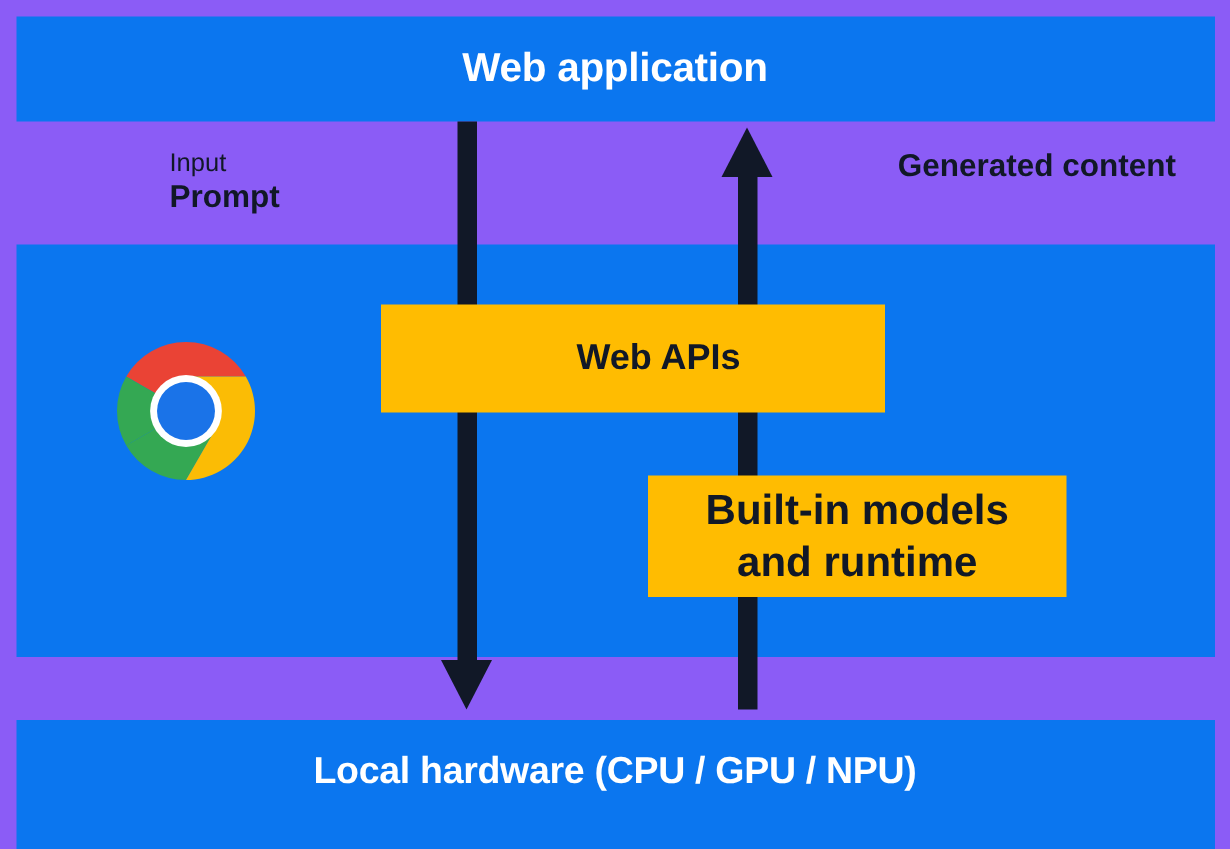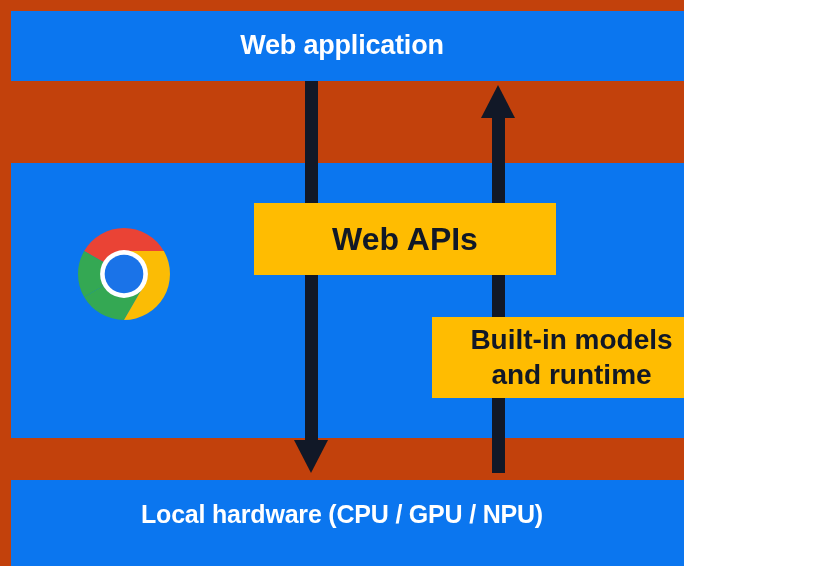--- a/index.html
+++ b/index.html
@@ -5,23 +5,23 @@
   html, body {
     margin: 0;
     padding: 0;
     background: #ffffff;
   }
   body {
     font-family: "Liberation Sans", sans-serif;
   }
   #diagram {
     position: relative;
-    width: 684px;
+    width: 820px;
     height: 566px;
-    background: #c2410c;
+    background: #8b5cf6;
     overflow: hidden;
   }
 
   
   .band {
     position: absolute;
     background: #0b76ef;
     z-index: 1;
   }
   #band-top    { left: 11px; top: 11px;  width: 799px; height: 70px; }
@@ -125,21 +125,22 @@
     justify-content: center;
     text-align: center;
     color: #111827;
     font-weight: bold;
   }
   #web-apis-box {
     left: 254px;
     top: 203px;
     width: 302px;
     height: 72px;
-    font-size: 32px;
+    font-size: 24px;
+    padding-left: 34px;
   }
   #built-in-models-box {
     left: 432px;
     top: 317px;
     width: 279px;
     height: 81px;
     font-size: 28px;
     line-height: 1.22;
   }
 
@@ -176,22 +177,27 @@
 
   <div class="band" id="band-bottom"></div>
   <div class="band-label" id="local-hardware-label">Local hardware (CPU / GPU / NPU)</div>
 
   <div class="arrow-line" id="arrow-down-line"></div>
   <div class="arrow-head" id="arrow-down-head"></div>
 
   <div class="arrow-line" id="arrow-up-line"></div>
   <div class="arrow-head" id="arrow-up-head"></div>
 
+  <div class="annotation" id="annotation-input">
+    <span class="kicker">Input</span>
+    <span class="title">Prompt</span>
+  </div>
 
   <div class="annotation" id="annotation-output">
+    <span class="title">Generated content</span>
   </div>
 
   <div class="yellow-box" id="web-apis-box">
     <span>Web APIs</span>
   </div>
 
   <div class="yellow-box" id="built-in-models-box">
     <span>
       <span>Built-in models</span><br>
       <span>and runtime</span>

